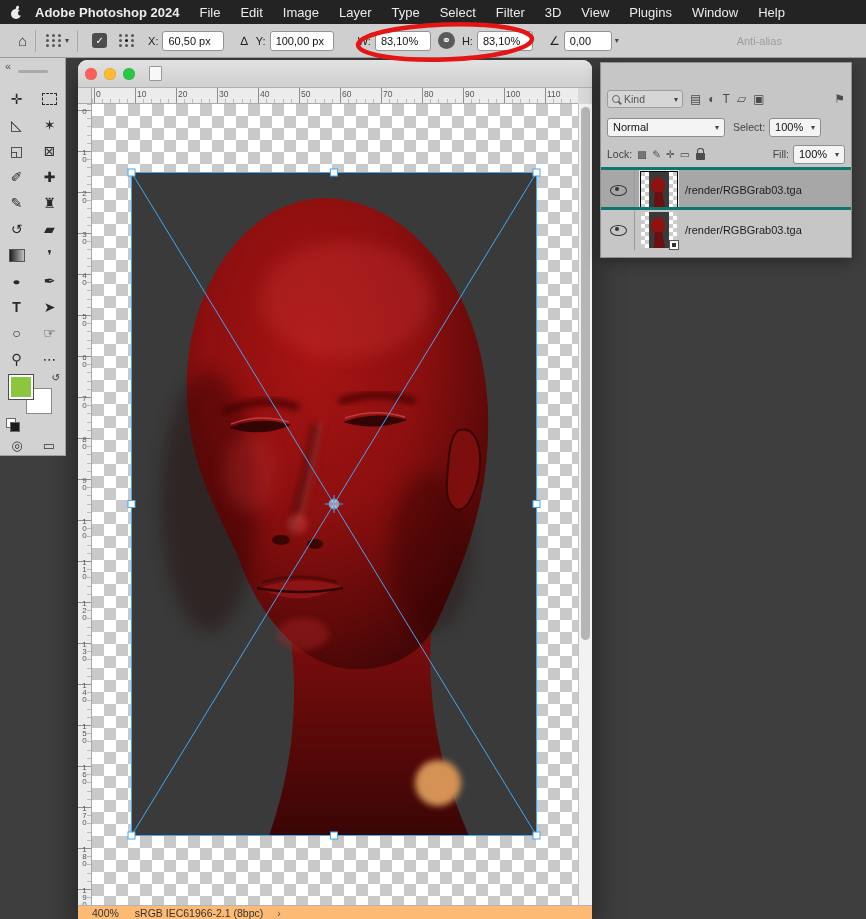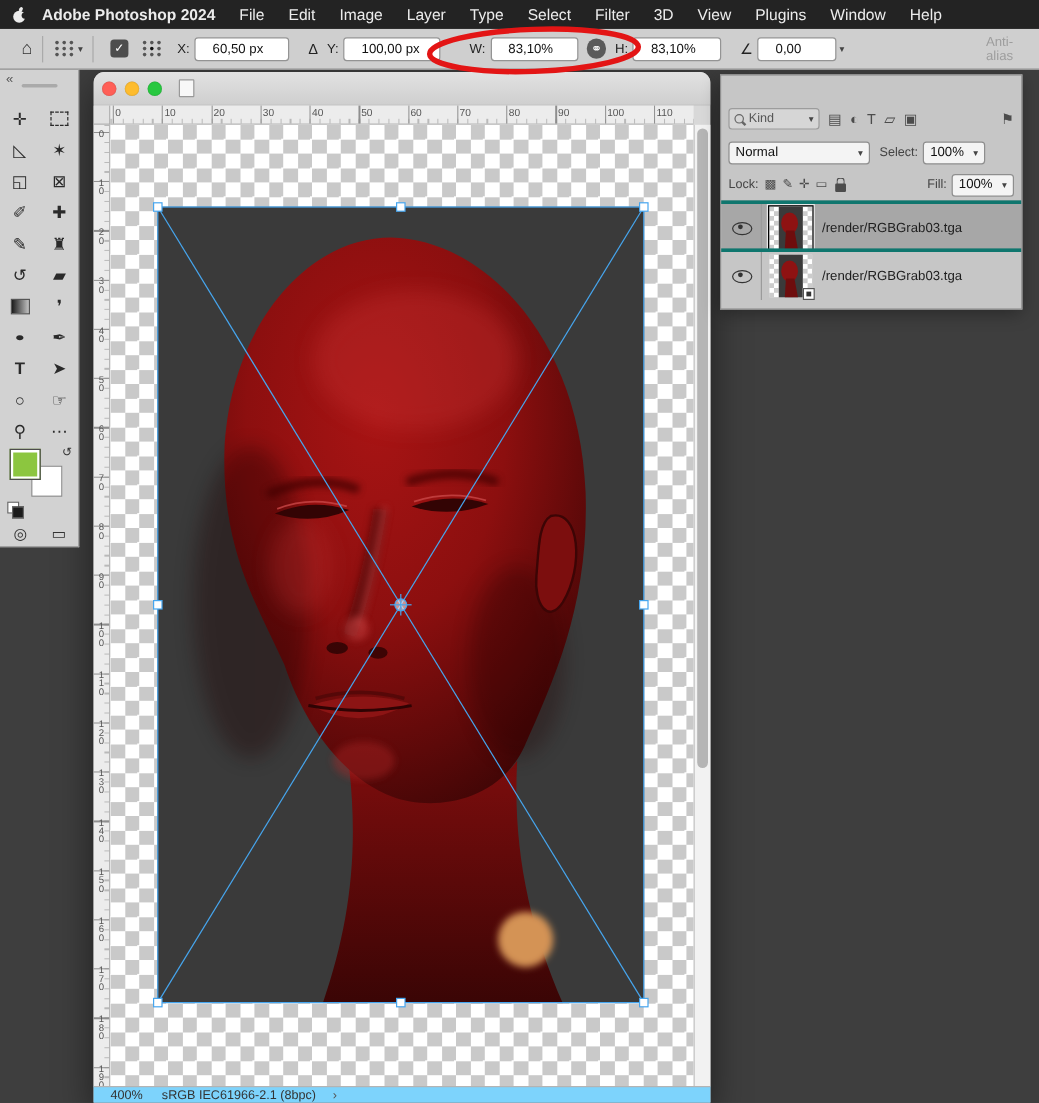--- a/index.html
+++ b/index.html
@@ -8,21 +8,21 @@
   .abs{position:absolute;}
   
   .menubar{position:absolute;left:0;top:0;width:866px;height:24px;background:#232323;color:#ececec;
     display:flex;align-items:center;font-size:13px;padding-left:10px;box-sizing:border-box;z-index:40;}
   .menubar .appname{font-weight:bold;margin:0 10px 0 12px;}
   .menubar .mi{margin:12px 10px;cursor:default;white-space:nowrap;}
   
   .optionsbar{position:absolute;left:0;top:24px;width:866px;height:34px;background:#cfcfcf;border-bottom:1px solid #9b9b9b;
     display:flex;align-items:center;font-size:11px;color:#222;box-sizing:border-box;z-index:30;}
   .fld{background:#fff;border:1px solid #949494;border-radius:3px;height:18px;display:flex;align-items:center;
-    padding:0 14px;font-size:11px;color:#111;white-space:nowrap;}
+    padding:0 5px;font-size:11px;color:#111;white-space:nowrap;}
   .osep{width:1px;height:22px;background:#aaa;margin:0 8px;}
   .grid9{display:grid;grid-template-columns:repeat(3,4px);grid-gap:2px;}
   .grid9 i{width:3px;height:3px;background:#555;border-radius:50%;}
   .grid9 i.c{background:#111;}
   .optcheck{width:15px;height:15px;background:#4d4d4d;border-radius:3px;color:#fff;font-size:10px;
     display:flex;align-items:center;justify-content:center;}
   .linkbtn{width:17px;height:17px;border-radius:50%;background:#5a5a5a;color:#fff;font-size:11px;
     display:flex;align-items:center;justify-content:center;}
   .dis{color:#9d9d9d;}
   .chev{font-size:8px;color:#444;margin-left:3px;}
@@ -56,21 +56,21 @@
                      repeating-linear-gradient(to bottom,#b9b9b9 0 1px,transparent 1px 8.2px);
     background-position:0 6px,100% 6px;background-size:100% auto,4px auto;background-repeat:repeat-y,repeat-y;}
   .rcorner{position:absolute;left:0;top:28px;width:14px;height:16px;background:#e2e2e2;border-right:1px solid #aaa;border-bottom:1px solid #aaa;box-sizing:border-box;}
   .rnum{position:absolute;font-size:8.5px;color:#555;line-height:1;}
   #ruler-v-labels .rnum{left:2px;writing-mode:vertical-rl;text-orientation:upright;letter-spacing:-2px;font-size:8px;}
   .viewport{position:absolute;left:14px;top:44px;width:486px;height:801px;overflow:hidden;
     background-color:#fff;background-image:conic-gradient(#c9c9c9 25%,#ffffff 25% 50%,#c9c9c9 50% 75%,#ffffff 75%);
     background-size:24px 24px;}
   .vscroll{position:absolute;left:500px;top:44px;width:14px;height:801px;background:#f2f2f2;border-left:1px solid #c4c4c4;box-sizing:border-box;}
   .vthumb{position:absolute;left:2px;top:3px;width:9px;height:533px;background:#b5b5b5;border-radius:5px;}
-  .statusbar{position:absolute;left:0;top:845px;width:514px;height:14px;background:#7dd3fc;border-top:1px solid #b4b4b4;
+  .statusbar{position:absolute;left:0;top:845px;width:514px;height:14px;background:#fdba74;border-top:1px solid #b4b4b4;
     display:flex;align-items:flex-start;font-size:10.5px;color:#333;box-sizing:border-box;}
   
   .dockx{position:absolute;left:597px;top:46px;color:#cfcfcf;font-size:10px;z-index:21;}
   .dockcollapse{position:absolute;left:848px;top:45px;color:#cfcfcf;font-size:12px;z-index:21;letter-spacing:-1px;}
   .layerspanel{position:absolute;left:600px;top:62px;width:252px;height:196px;background:#c6c6c6;
     border:1px solid #8f8f8f;box-sizing:border-box;z-index:20;box-shadow:0 4px 14px rgba(0,0,0,.35);font-size:11px;color:#222;}
   .tabbar{position:absolute;left:0;top:0;right:0;height:22px;background:#b8b8b8;display:flex;align-items:stretch;}
   .tab{background:#cdcdcd;padding:0 14px;display:flex;align-items:center;font-size:11.5px;color:#222;border-right:1px solid #9e9e9e;}
   .pmenu{margin-left:auto;margin-right:6px;align-self:center;color:#333;font-size:13px;}
   .prow{position:absolute;left:0;right:0;display:flex;align-items:center;box-sizing:border-box;padding:0 6px;}

